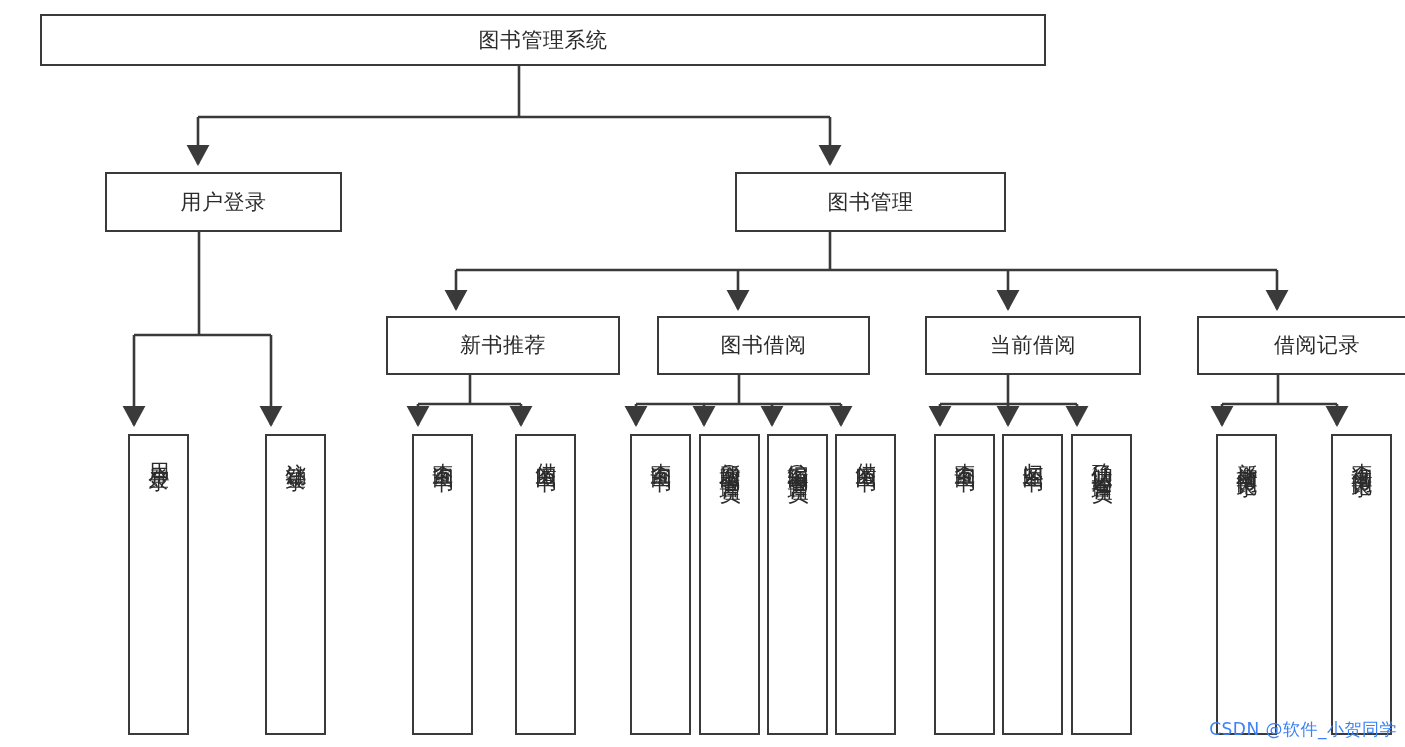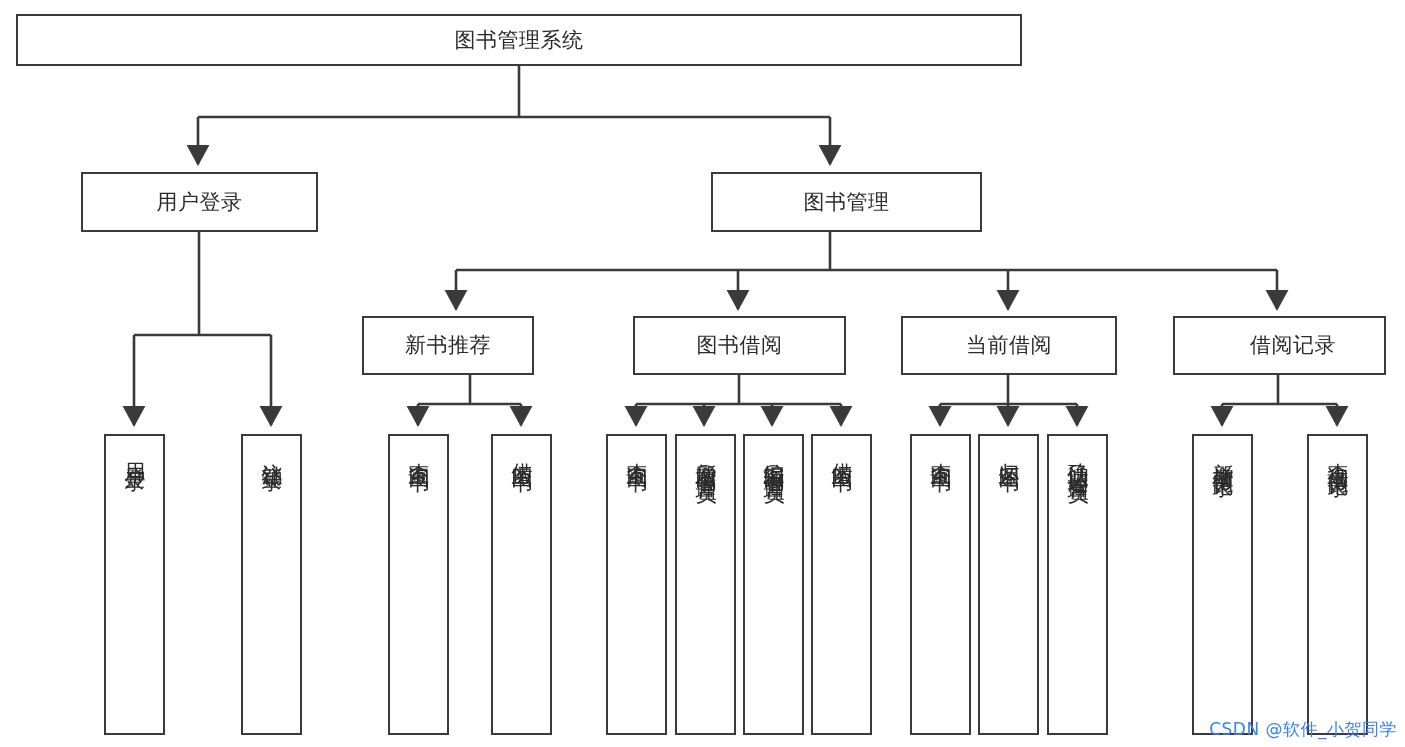--- a/index.html
+++ b/index.html
@@ -28,20 +28,21 @@
   }
   .node {
     position: absolute;
     box-sizing: border-box;
     background: #ffffff;
     border: 2px solid #3a3a3a;
     display: flex;
     align-items: center;
     justify-content: center;
     z-index: 2;
+    margin-left: 24px;
   }
   .node .label {
     color: #2b2b2b;
     line-height: 1.18;
     text-align: center;
     white-space: pre;
   }
   
   .node.h .label {
     font-size: 21px;
@@ -133,21 +134,21 @@
   </div>
 
   <div class="node h" style="left:81px; top:172px; width:237px; height:60px;">
     <span class="label">用户登录</span>
   </div>
 
   <div class="node h" style="left:711px; top:172px; width:271px; height:60px;">
     <span class="label">图书管理</span>
   </div>
 
-  <div class="node h" style="left:362px; top:316px; width:172px; height:59px;">
+  <div class="node h" style="left:362px; top:316px; width:234px; height:59px;">
     <span class="label">新书推荐</span>
   </div>
 
   <div class="node h" style="left:633px; top:316px; width:213px; height:59px;">
     <span class="label">图书借阅</span>
   </div>
 
   <div class="node h" style="left:901px; top:316px; width:216px; height:59px;">
     <span class="label">当前借阅</span>
   </div>

